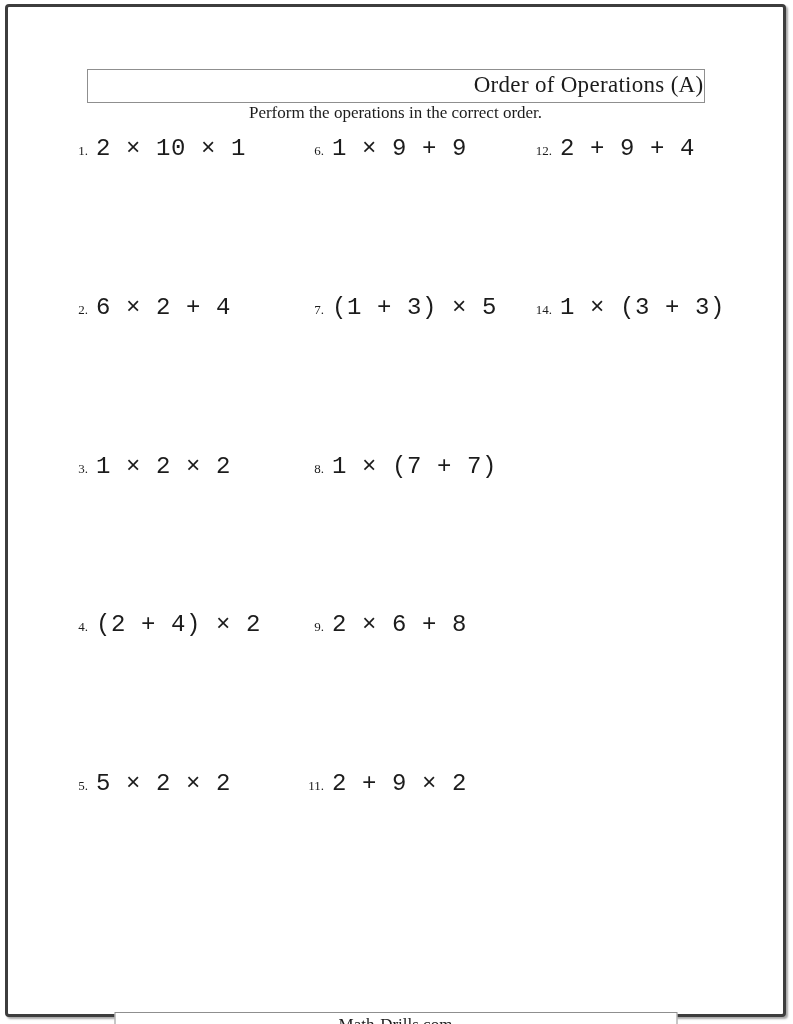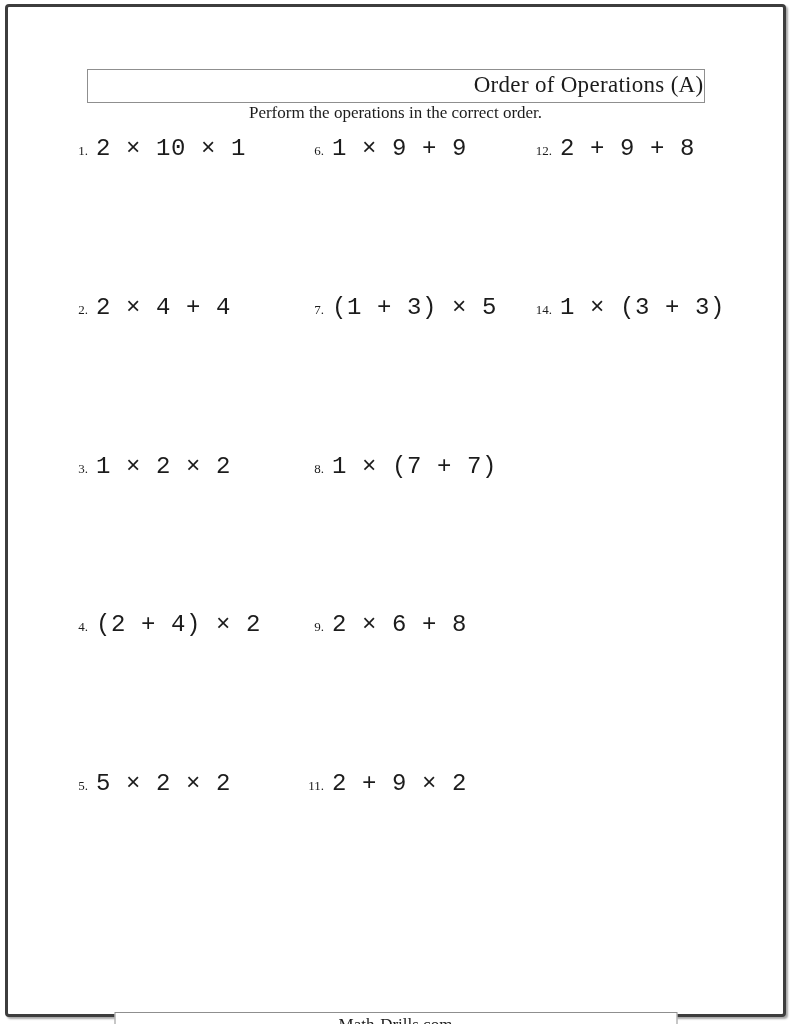--- a/index.html
+++ b/index.html
@@ -104,21 +104,21 @@
       <div class="subtitle">Perform the operations in the correct order.</div>
 
       <div class="problems-grid">
 
         <div class="problem">
           <span class="pnum">1.</span>
           <span class="pexpr">2 × 10 × 1</span>
         </div>
         <div class="problem">
           <span class="pnum">2.</span>
-          <span class="pexpr">2 × 4 + 4</span>
+          <span class="pexpr">6 × 2 + 4</span>
         </div>
         <div class="problem">
           <span class="pnum">3.</span>
           <span class="pexpr">1 × 2 × 2</span>
         </div>
         <div class="problem">
           <span class="pnum">4.</span>
           <span class="pexpr">(2 + 4) × 2</span>
         </div>
         <div class="problem">
@@ -142,21 +142,21 @@
           <span class="pnum">9.</span>
           <span class="pexpr">2 × 6 + 8</span>
         </div>
 
         <div class="problem">
           <span class="pnum">11.</span>
           <span class="pexpr">2 + 9 × 2</span>
         </div>
         <div class="problem">
           <span class="pnum">12.</span>
-          <span class="pexpr">2 + 9 + 8</span>
+          <span class="pexpr">2 + 9 + 4</span>
         </div>
         <div class="problem">
           <span class="pnum">14.</span>
           <span class="pexpr">1 × (3 + 3)</span>
         </div>
 
       </div>
 
       <div class="footer-box">
         <span>Math-Drills.com</span>

